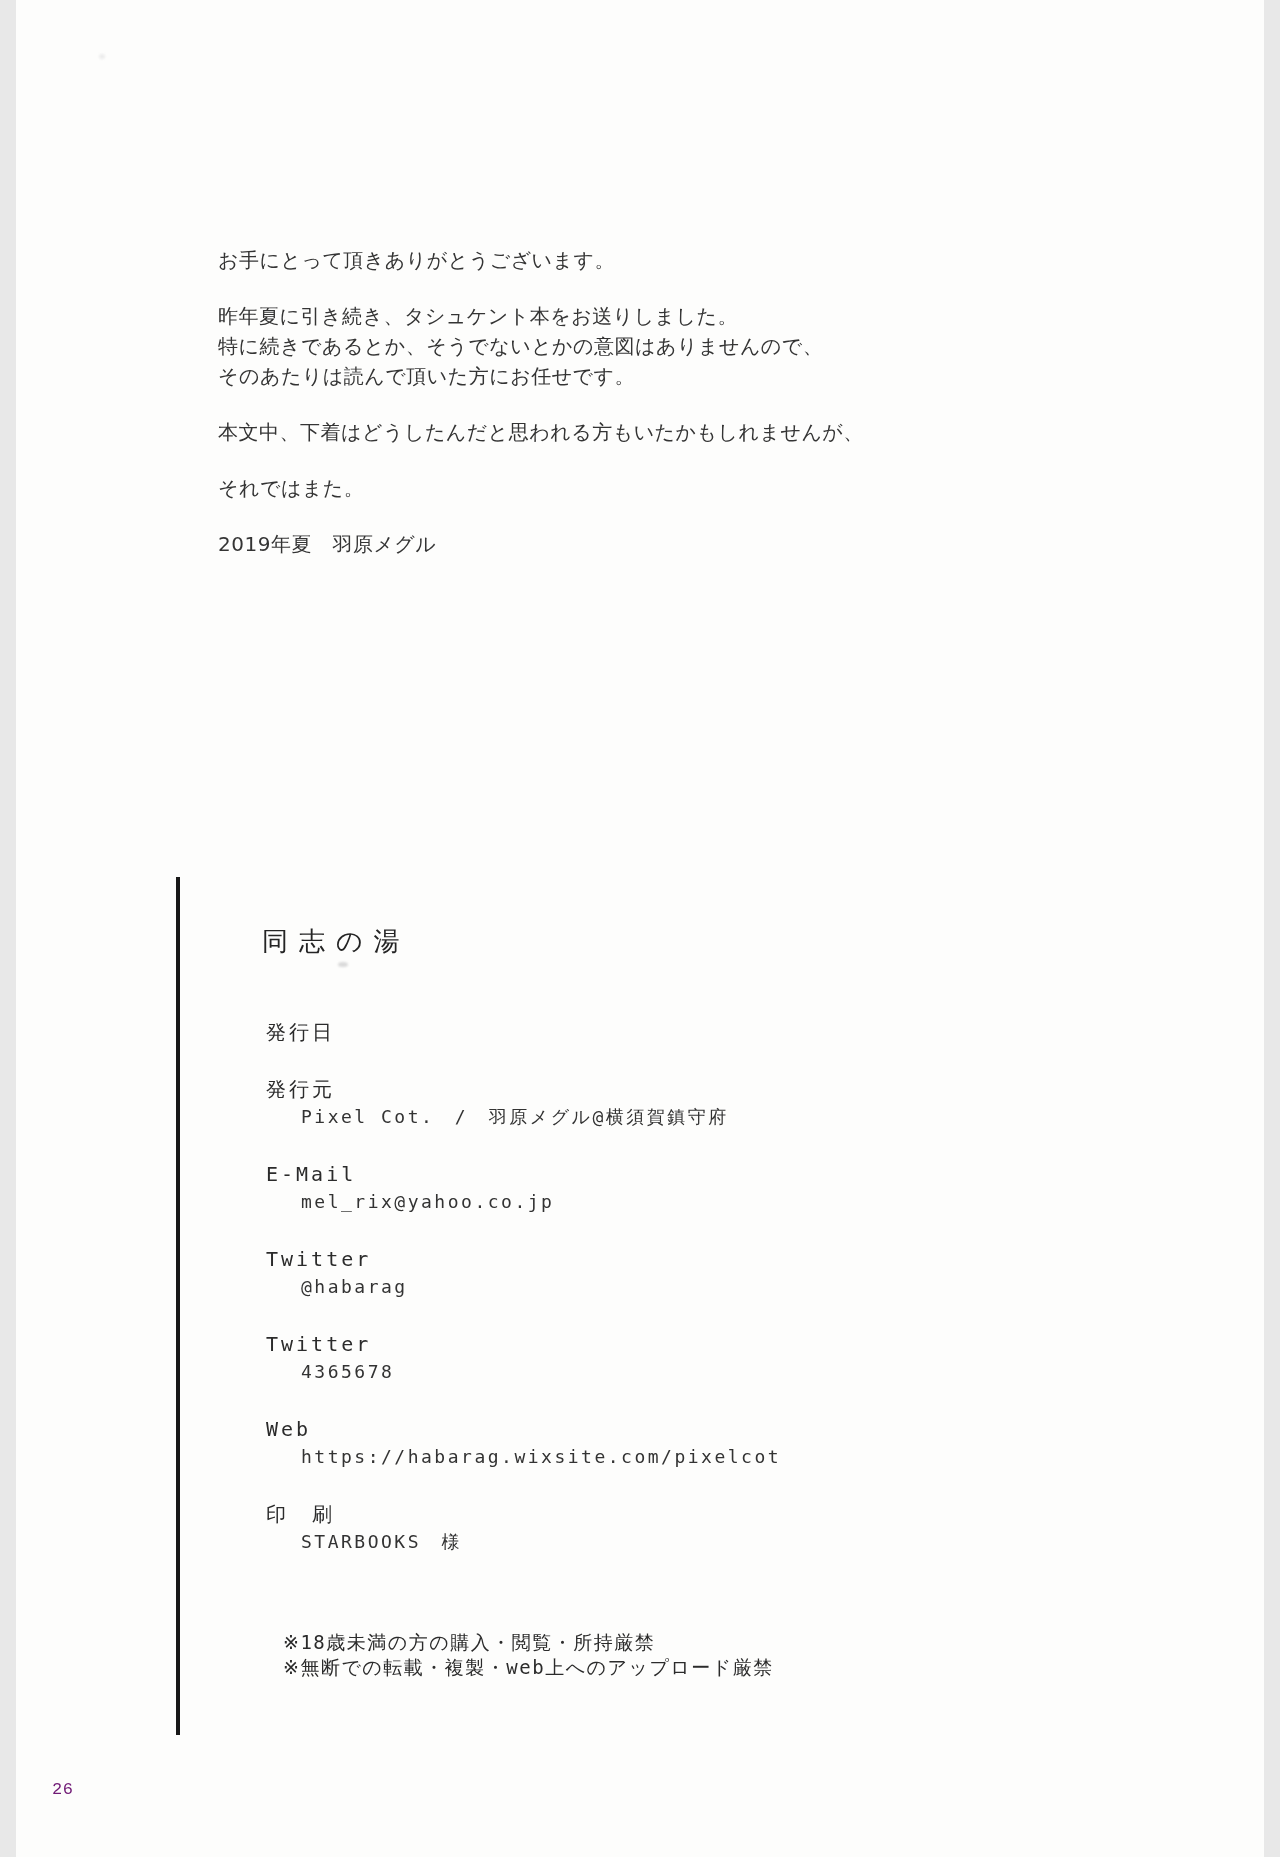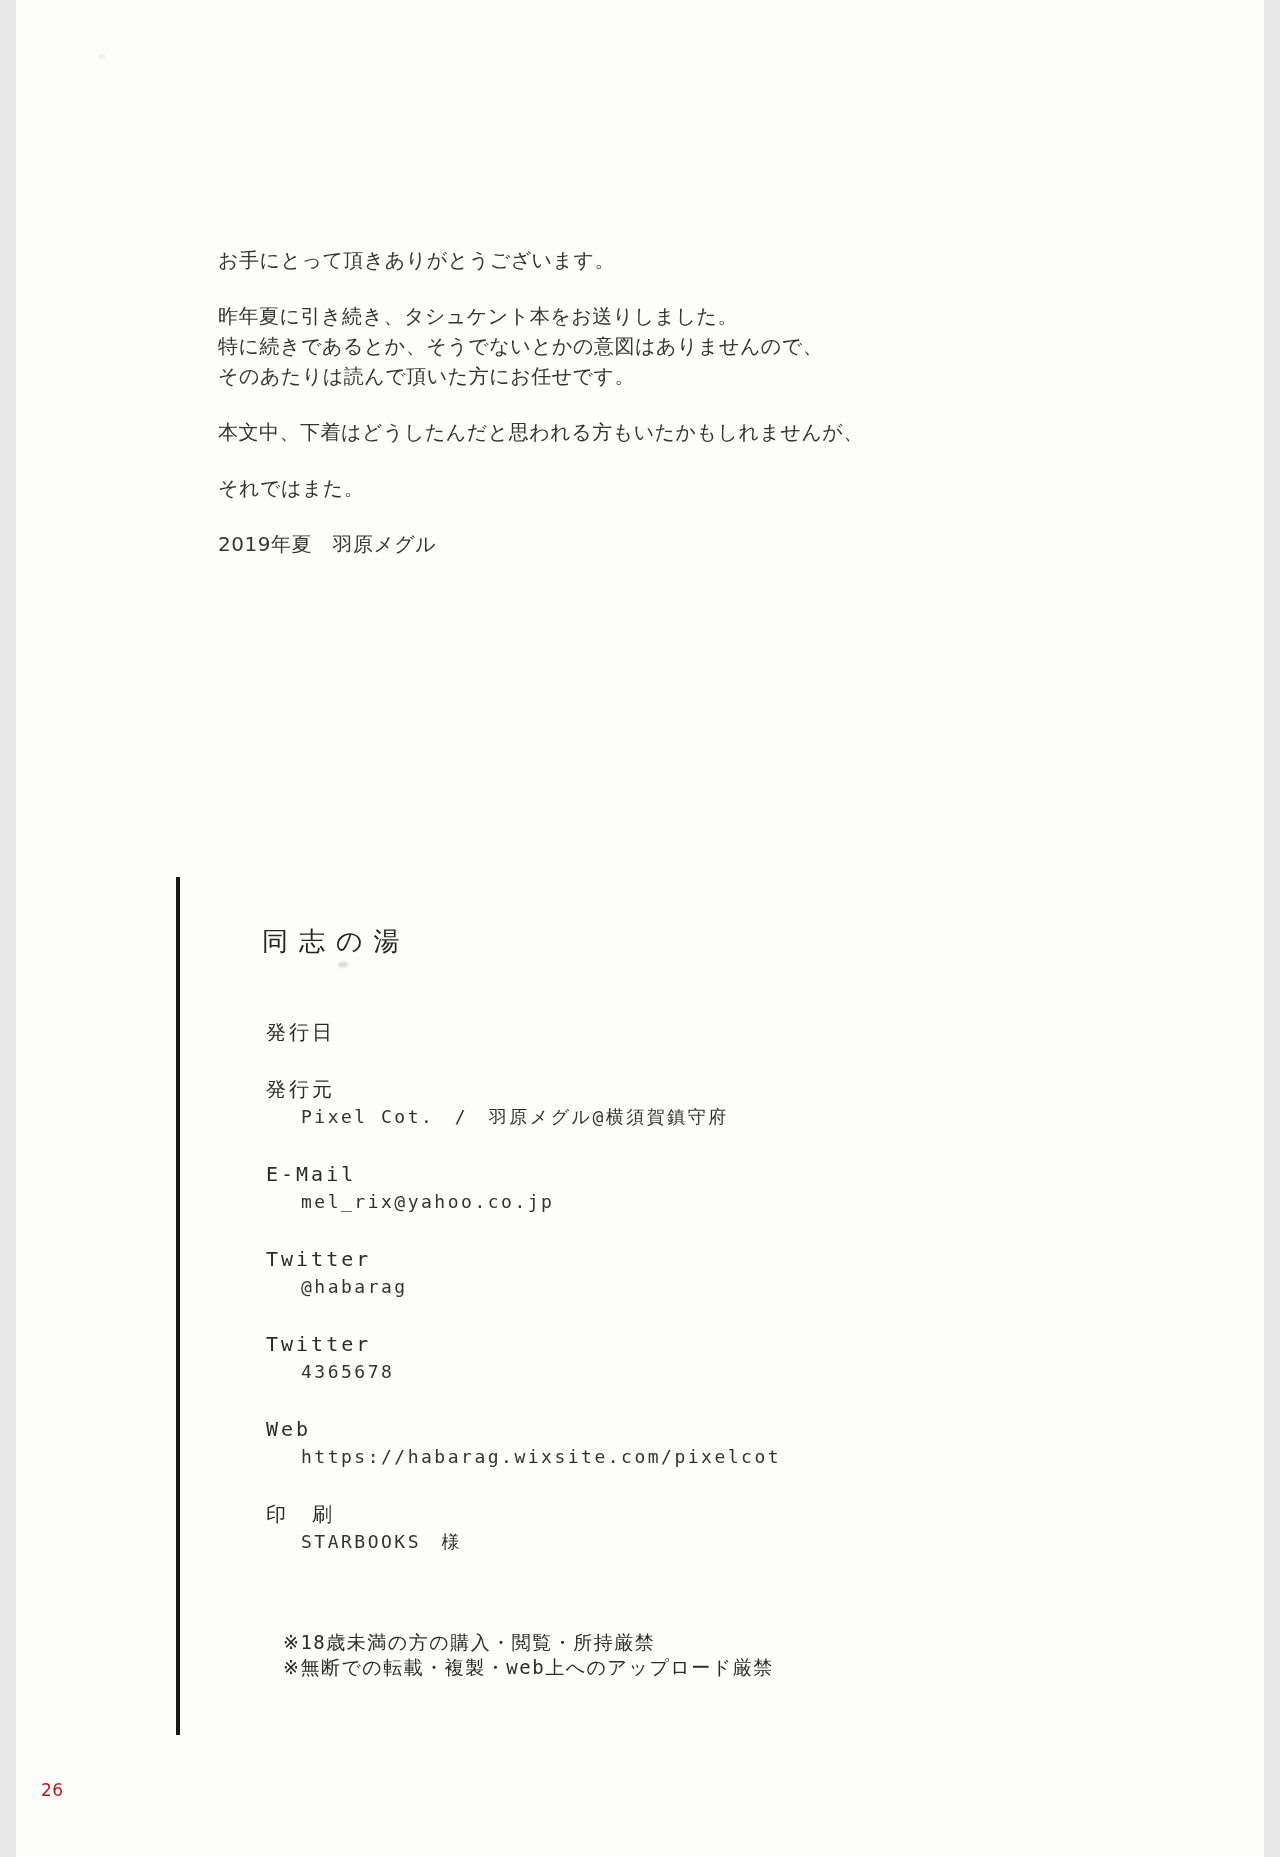--- a/index.html
+++ b/index.html
@@ -78,25 +78,26 @@
     font-size: 19px;
     line-height: 25px;
     letter-spacing: 1.5px;
     color: #2b2b2b;
     margin-left: 34px;
   }
   .notices .notice-line { white-space: pre; }
 
   .page-number {
     position: absolute;
-    left: 25px;
+    left: 36px;
     top: 1780px;
     font-size: 17px;
     letter-spacing: 0.5px;
-    color: #b91c1c;
+    color: #701a75;
+    font-family: Liberation Mono, monospace;
   }
 
   
   .smudge {
     position: absolute;
     left: 322px;
     top: 962px;
     width: 10px;
     height: 5px;
     background: #d9d9d9;

